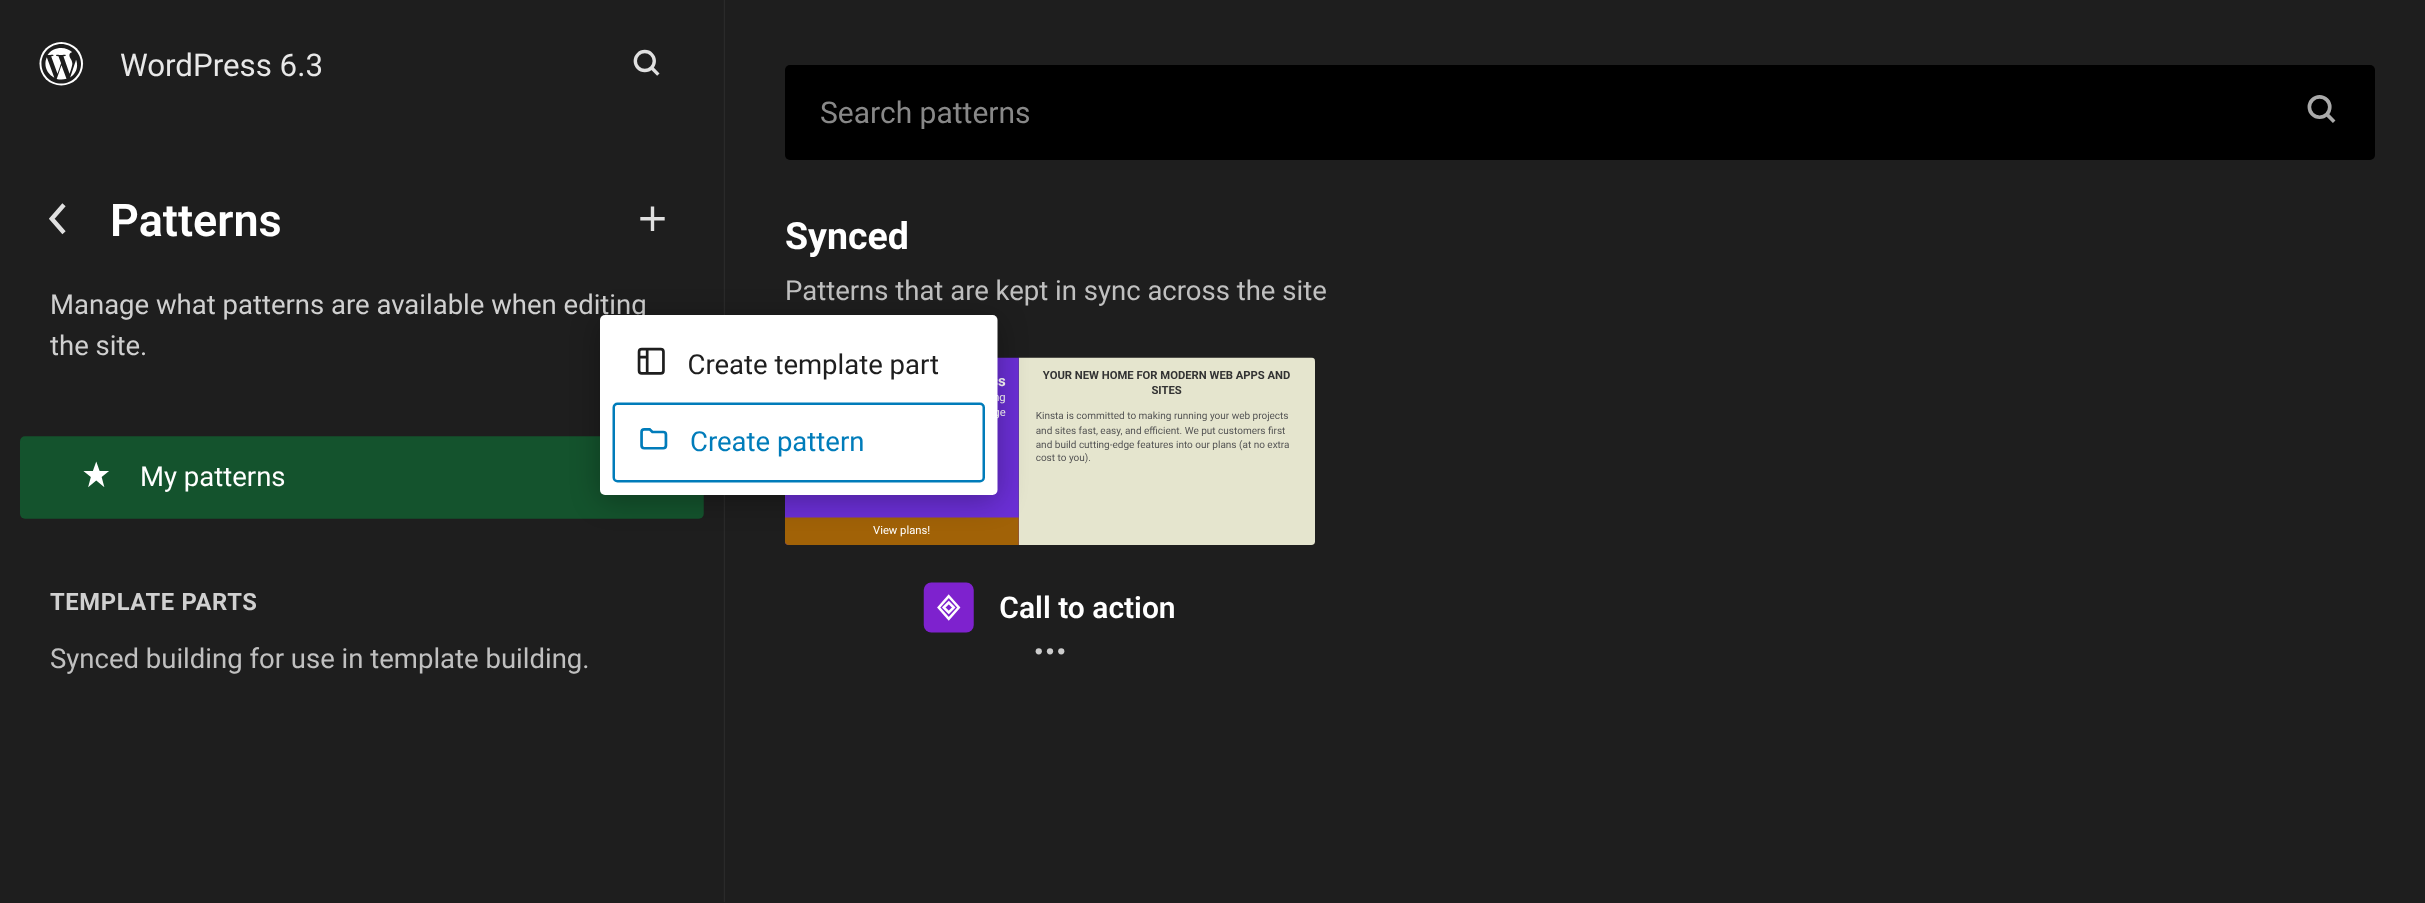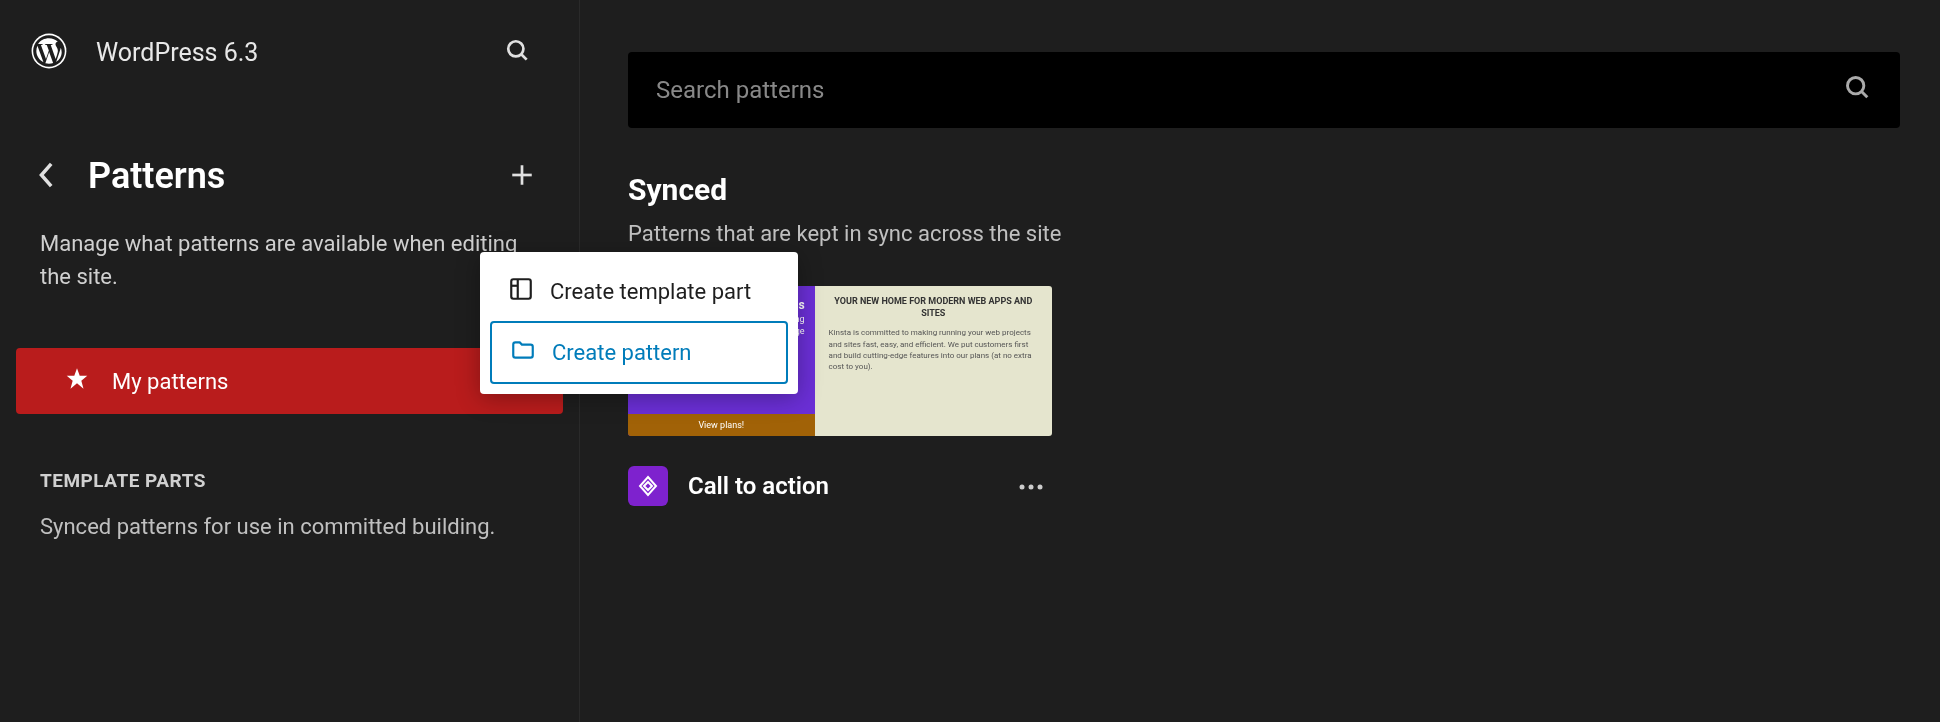--- a/index.html
+++ b/index.html
@@ -92,21 +92,21 @@
     .nav-item {
       display: flex;
       align-items: center;
       justify-content: space-between;
       padding: 18px 30px 18px 48px;
       margin: 0 16px;
       border-radius: 4px;
       cursor: pointer;
     }
     .nav-item.active {
-      background: #b91c1c;
+      background: #14532d;
     }
     .nav-item-left {
       display: flex;
       align-items: center;
       gap: 22px;
     }
     .nav-item-label {
       font-size: 22px;
       color: #fff;
     }
@@ -242,20 +242,21 @@
     .preview-right-body {
       font-size: 8px;
       line-height: 1.4;
       color: #555;
     }
     .pattern-row {
       display: flex;
       align-items: center;
       justify-content: space-between;
       width: 424px;
+      flex-direction: column;
     }
     .pattern-row-left {
       display: flex;
       align-items: center;
       gap: 20px;
     }
     .pattern-icon {
       width: 40px;
       height: 40px;
       background: #7e22ce;
@@ -330,21 +331,21 @@
         <svg width="26" height="26" viewBox="0 0 24 24" fill="#fff">
           <path d="M12 2l2.5 7h7l-5.5 4.5 2 7.5L12 16l-6 5 2-7.5L2.5 9h7z"></path>
         </svg>
       </span>
       <span class="nav-item-label">My patterns</span>
     </div>
     <span class="nav-item-count">1</span>
   </div>
 
   <h3 class="section-heading">TEMPLATE PARTS</h3>
-  <p class="section-desc">Synced patterns for use in committed building.</p>
+  <p class="section-desc">Synced building for use in template building.</p>
 
   <div class="popover">
     <div class="popover-item">
       <span>
         <svg width="26" height="26" viewBox="0 0 24 24" fill="none" stroke="#1e1e1e" stroke-width="2">
           <rect x="3" y="3" width="18" height="18" rx="2"></rect>
           <line x1="9" y1="3" x2="9" y2="21"></line>
           <line x1="3" y1="9" x2="9" y2="9"></line>
         </svg>
       </span>

